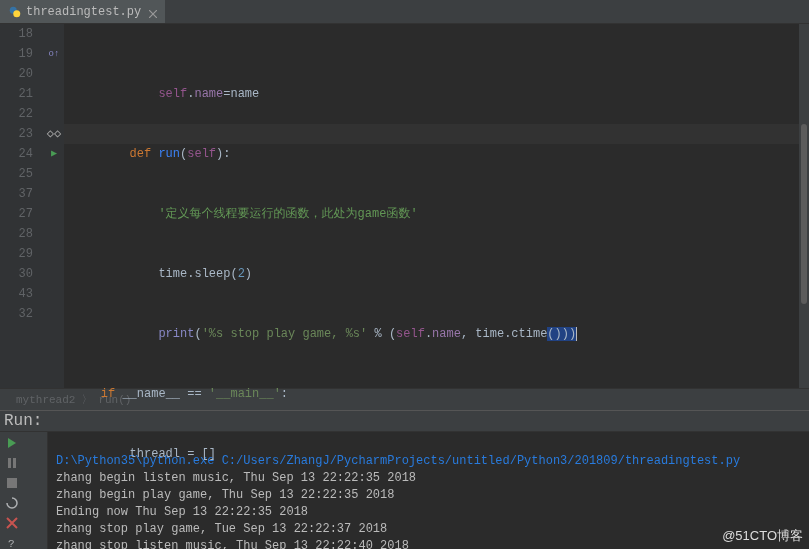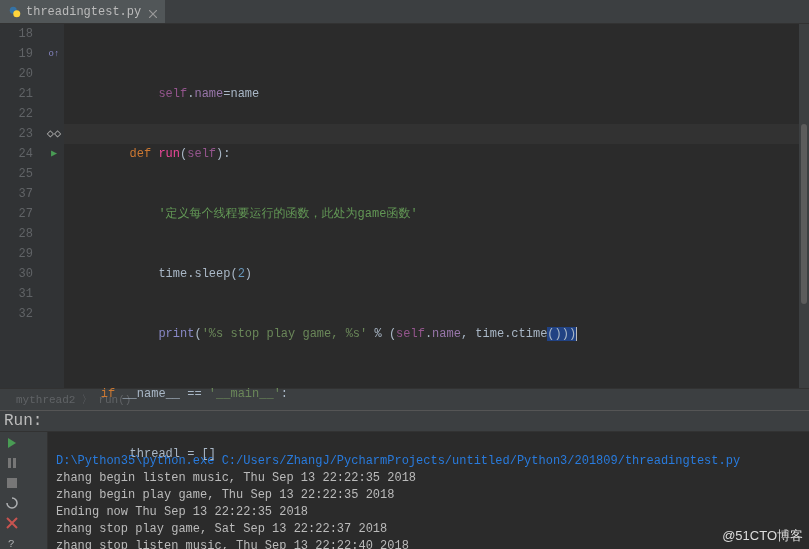--- a/index.html
+++ b/index.html
@@ -46,21 +46,21 @@
   white-space: pre;
   position: relative;
 }
 .code .line { height: 20px; }
 .hl-line {
   position: absolute; left: 0; right: 0; height: 20px;
   background: #323232;
 }
 .kw { color: #cc7832; }
 .self { color: #94558d; }
-.fn { color: #ec4899; text-align: center; }
+.fn { color: #3b82f6; text-align: center; }
 .str { color: #6a8759; }
 .docstr { color: #629755; }
 .num { color: #6897bb; }
 .name-attr { color: #9876aa; }
 .builtin { color: #8888c6; }
 .breadcrumb {
   height: 22px; padding: 0 16px;
   display: flex; align-items: center; gap: 6px;
   color: #606366; background: #3c3f41;
   border-top: 1px solid #323232;
@@ -144,21 +144,21 @@
     <div>21</div>
     <div>22</div>
     <div>23</div>
     <div>24</div>
     <div>25</div>
     <div>37</div>
     <div>27</div>
     <div>28</div>
     <div>29</div>
     <div>30</div>
-    <div>31</div>
+    <div>43</div>
     <div>32</div>
   </div>
   <div class="marker-col">
     <div>&nbsp;</div>
     <div class="gutter-mark-o">o↑</div>
     <div>&nbsp;</div>
       <div>&nbsp;</div>
       <div>&nbsp;</div>
     <div class="gutter-mark-diff">◇◇</div>
     <div class="gutter-mark-play">▶</div>
@@ -241,19 +241,19 @@
         </svg></span>
     <span class="ico"><svg viewBox="0 0 14 14">
           <path d="M4 4 L10 4 L9 12 L5 12 Z" fill="none" stroke="#afb1b3"></path>
         </svg></span>
   </div>
   <div class="console">
 <span style="color:#287bde">D:\Python35\python.exe C:/Users/ZhangJ/PycharmProjects/untitled/Python3/201809/threadingtest.py</span>
 <span>zhang begin listen music, Thu Sep 13 22:22:35 2018</span>
 <span>zhang begin play game, Thu Sep 13 22:22:35 2018</span>
 <span>Ending now Thu Sep 13 22:22:35 2018</span>
-<span>zhang stop play game, Sat Sep 13 22:22:37 2018</span>
+<span>zhang stop play game, Tue Sep 13 22:22:37 2018</span>
 <span>zhang stop listen music, Thu Sep 13 22:22:40 2018</span>
 
 </div>
 </div>
 
 <div class="watermark">@51CTO博客</div>
 
 </body></html>

